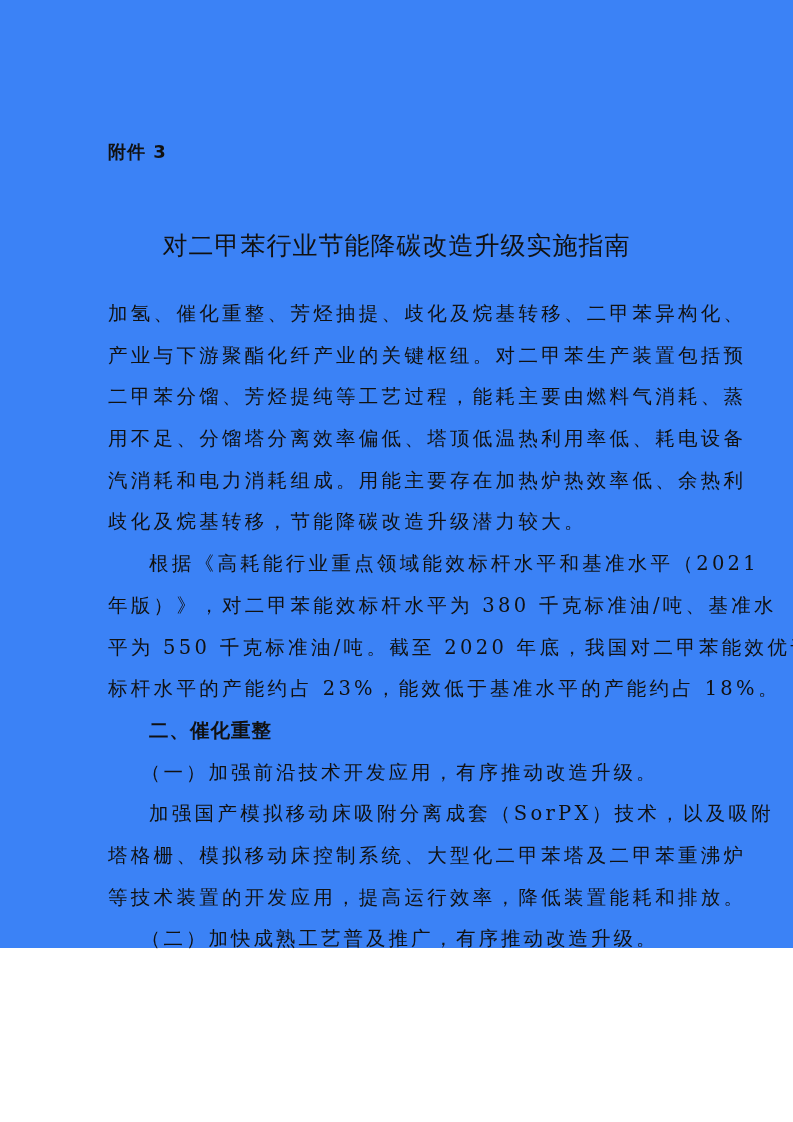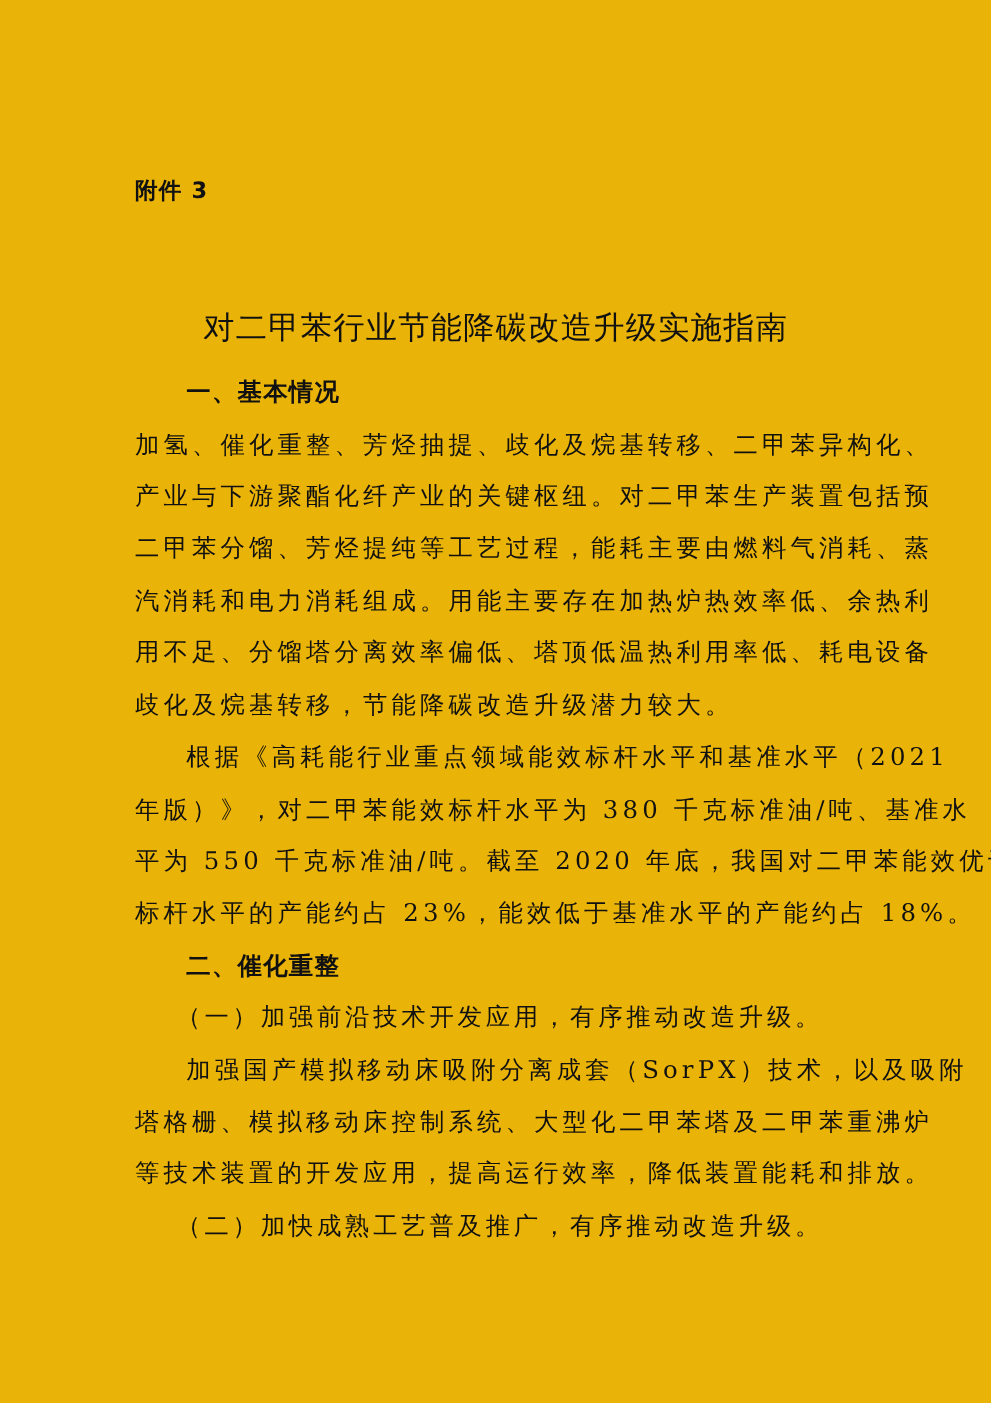--- a/index.html
+++ b/index.html
@@ -12,37 +12,37 @@
       height: 1122px;
       position: relative;
       overflow: hidden;
       color: #111111;
       font-family: "DejaVu Serif", "Liberation Serif", serif;
     }
     .page {
       position: absolute;
       left: 0; top: 0;
       width: 793px;
-      height: 1122px;
-      background: #eab308;
+      height: 948px;
+      background: #3b82f6;
     }
     .attachment {
       position: absolute;
       left: 108px;
       top: 140px;
       font-size: 18px;
       font-weight: bold;
       font-family: "DejaVu Sans", "Liberation Sans", sans-serif;
       letter-spacing: 1px;
     }
     .title {
       position: absolute;
       left: 0;
       width: 793px;
-      top: 228px;
+      top: 212px;
       text-align: center;
       font-size: 25px;
       font-family: "DejaVu Sans", "Liberation Sans", sans-serif;
       letter-spacing: 1px;
       font-weight: normal;
     }
     .content {
       position: absolute;
       left: 108px;
       top: 293px;
@@ -77,28 +77,27 @@
 <body>
 
 <div class="page">
 
   <div class="attachment">附件 3</div>
 
   <h1 class="title">对二甲苯行业节能降碳改造升级实施指南</h1>
 
   <div class="content">
 
-    <div class="line indent heading">一、基本情况</div>
 
     <div>
       <div class="line">加氢、催化重整、芳烃抽提、歧化及烷基转移、二甲苯异构化、</div>
       <div class="line">产业与下游聚酯化纤产业的关键枢纽。对二甲苯生产装置包括预</div>
       <div class="line">二甲苯分馏、芳烃提纯等工艺过程，能耗主要由燃料气消耗、蒸</div>
+      <div class="line">用不足、分馏塔分离效率偏低、塔顶低温热利用率低、耗电设备</div>
       <div class="line">汽消耗和电力消耗组成。用能主要存在加热炉热效率低、余热利</div>
-      <div class="line">用不足、分馏塔分离效率偏低、塔顶低温热利用率低、耗电设备</div>
       <div class="line last">歧化及烷基转移，节能降碳改造升级潜力较大。</div>
     </div>
 
     <div>
       <div class="line indent">根据《高耗能行业重点领域能效标杆水平和基准水平（2021</div>
       <div class="line">年版）》，对二甲苯能效标杆水平为 380 千克标准油/吨、基准水</div>
       <div class="line">平为 550 千克标准油/吨。截至 2020 年底，我国对二甲苯能效优于</div>
       <div class="line last">标杆水平的产能约占 23%，能效低于基准水平的产能约占 18%。</div>
     </div>
 

